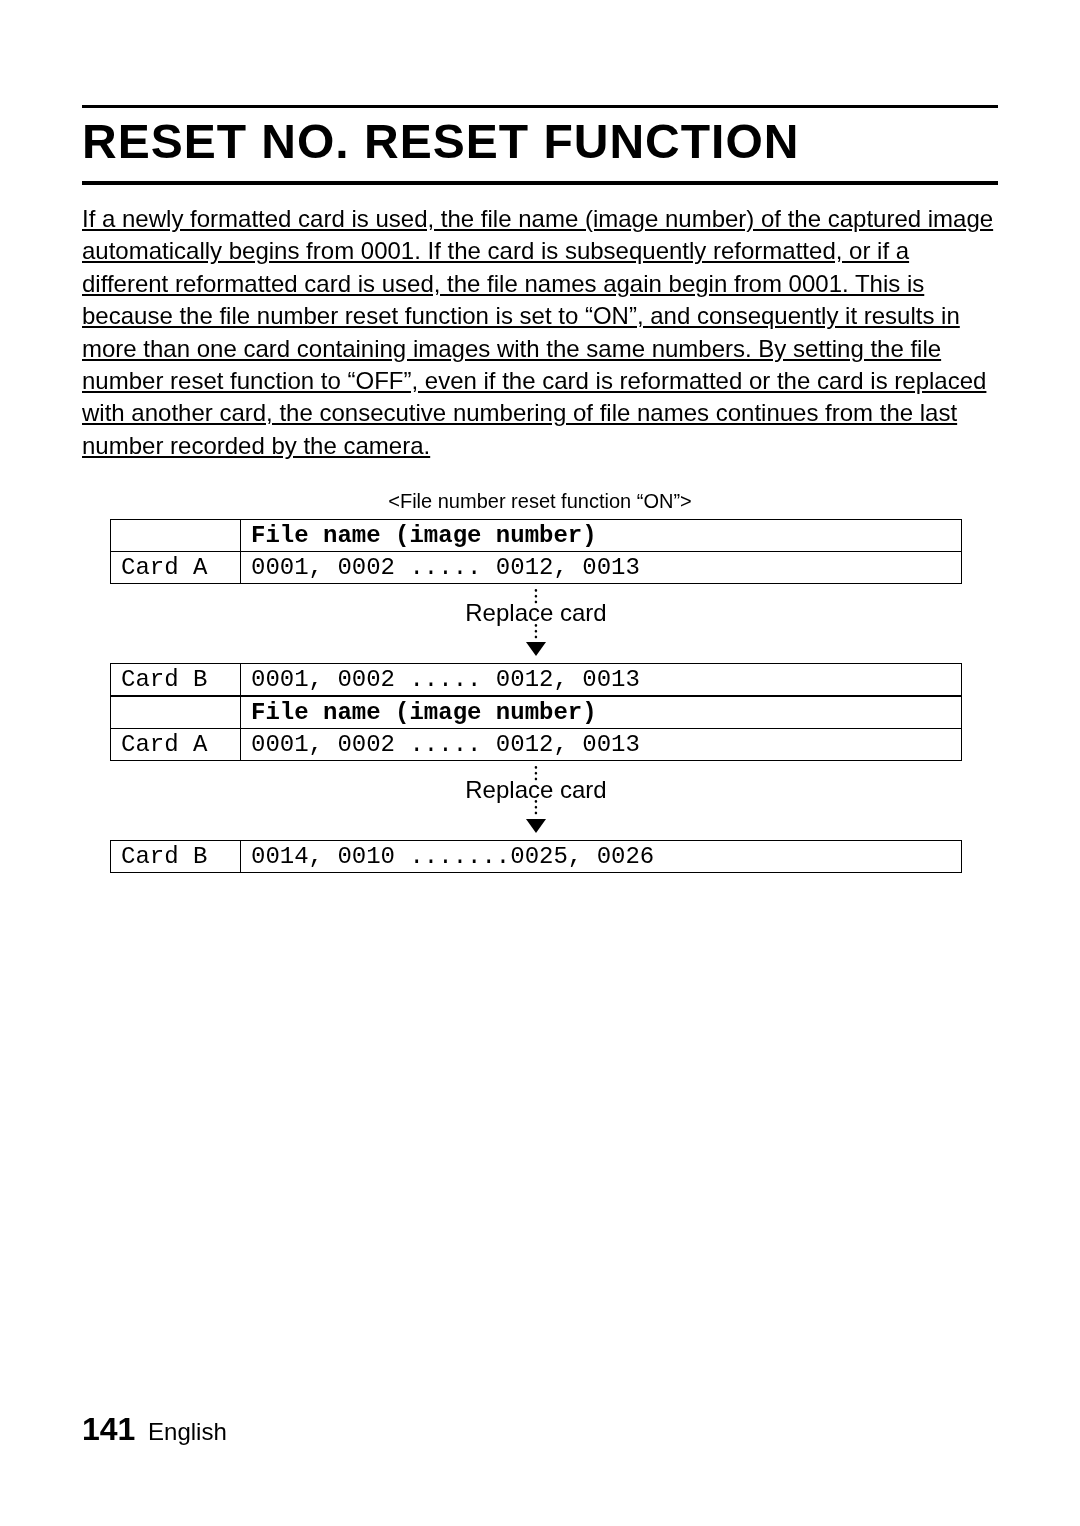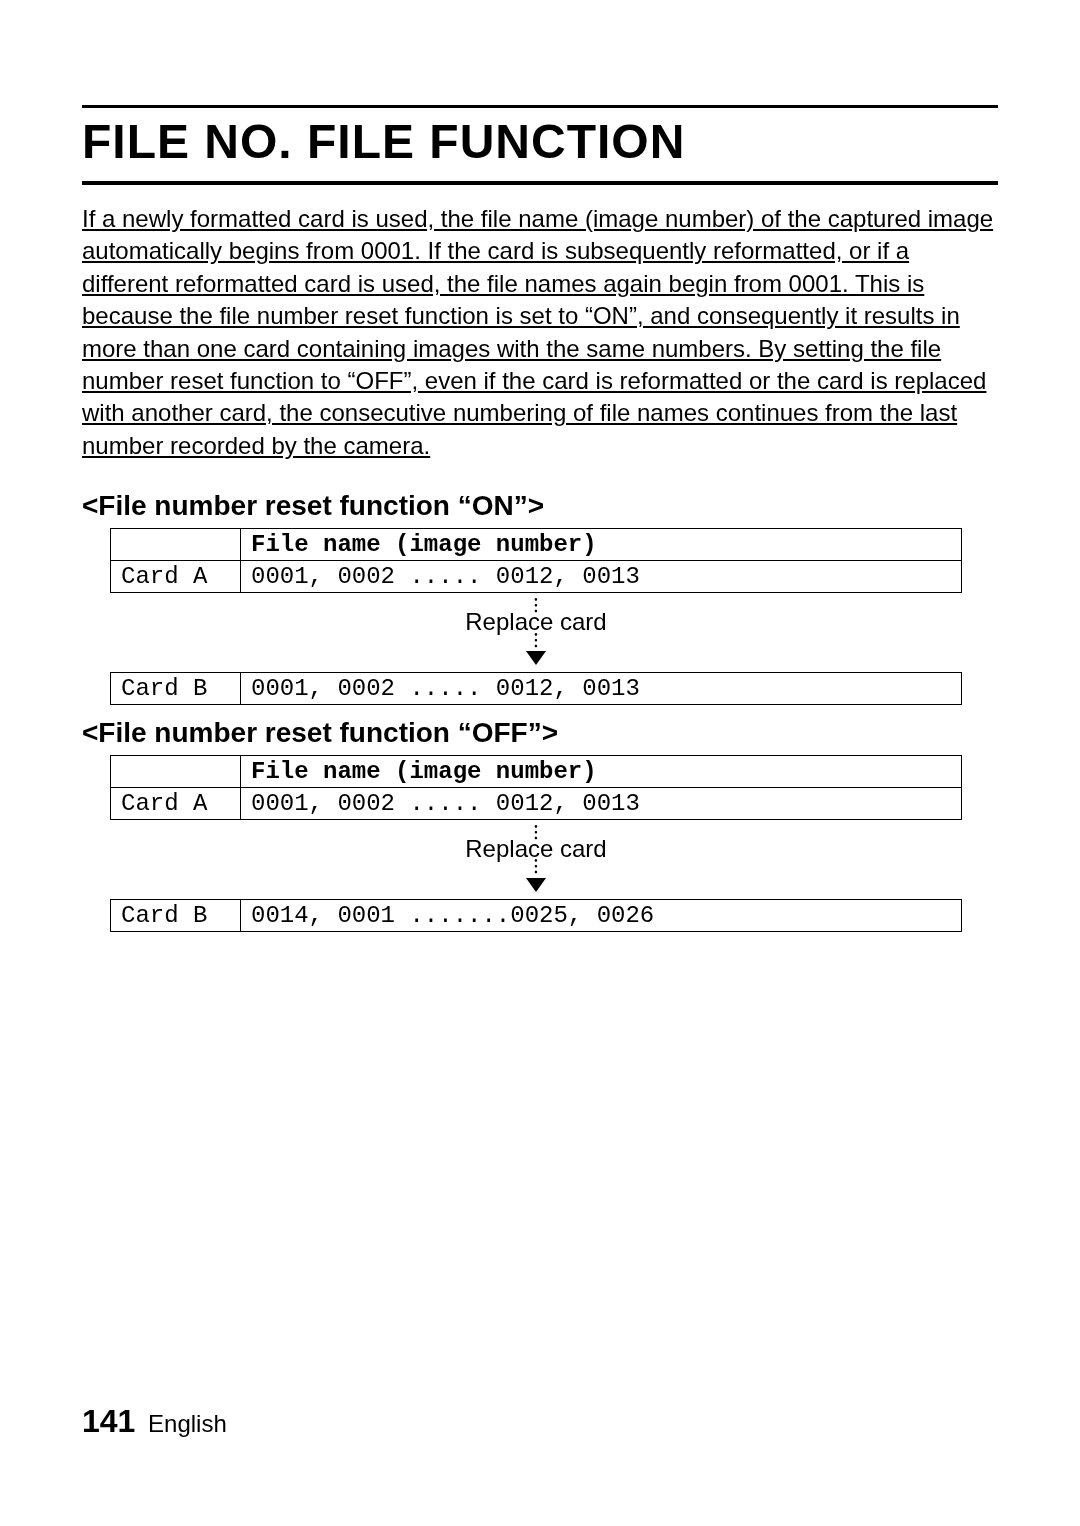--- a/index.html
+++ b/index.html
@@ -2,39 +2,39 @@
 <html><head>
   <meta charset="utf-8">
   <style>
     * { box-sizing: border-box; margin: 0; padding: 0; }
     html, body { width: 1080px; height: 1526px; background: #fff; font-family: Arial, Helvetica, sans-serif; color: #000; }
     .page { padding: 105px 82px 60px 82px; position: relative; height: 100%; }
     hr.rule-top { border: none; border-top: 3px solid #000; margin-bottom: 6px; }
     hr.rule-bottom { border: none; border-top: 4px solid #000; margin-top: 12px; margin-bottom: 18px; }
     .title { font-size: 48px; font-weight: 700; letter-spacing: 1px; }
     .body-text { font-size: 24px; line-height: 1.35; margin-bottom: 28px; text-decoration: underline; }
-    .subhead { font-size: 28px; font-weight: 700; margin: 12px 0 6px 0; }
+    .subhead { font-size: 20px; font-weight: 400; margin: 12px 0 6px 0; text-align: center; }
     .table-wrap { margin: 0 0 0 28px; width: 852px; }
     table { border-collapse: collapse; width: 100%; font-family: Liberation Mono, monospace; }
     td, th { border: 1.5px solid #000; font-size: 24px; padding: 2px 10px; text-align: left; font-weight: 400; }
     th { font-weight: 700; }
     .col-card { width: 130px; }
     .replace-block { text-align: center; font-size: 24px; padding: 8px 0 2px 0; line-height: 1.1; }
     .vdots { font-size: 20px; line-height: 0.4; letter-spacing: 0; display: block; }
     .arrow-down { display: inline-block; width: 0; height: 0; border-left: 10px solid transparent; border-right: 10px solid transparent; border-top: 14px solid #000; vertical-align: middle; }
-    .footer { position: absolute; bottom: 86px; left: 82px; font-size: 24px; }
+    .footer { position: absolute; bottom: 78px; left: 82px; font-size: 24px; }
     .footer .pg { font-size: 32px; font-weight: 700; margin-right: 6px; }
     .blank-head { border-right: 1.5px solid #000; }
   </style>
 </head>
 <body>
 
 <div class="page">
   <hr class="rule-top">
-  <div class="title">FILE NO. FILE FUNCTION</div>
+  <div class="title">RESET NO. RESET FUNCTION</div>
   <hr class="rule-bottom">
 
   <p class="body-text">If a newly formatted card is used, the file name (image number) of the captured image automatically begins from 0001. If the card is subsequently reformatted, or if a different reformatted card is used, the file names again begin from 0001. This is because the file number reset function is set to “ON”, and consequently it results in more than one card containing images with the same numbers. By setting the file number reset function to “OFF”, even if the card is reformatted or the card is replaced with another card, the consecutive numbering of file names continues from the last number recorded by the camera.</p>
 
   <div class="subhead">&lt;File number reset function “ON”&gt;</div>
   <div class="table-wrap">
     <table>
       <tbody>
           <tr>
         <th class="col-card blank-head"></th>
@@ -55,21 +55,20 @@
     <table>
       <tbody>
           <tr>
         <td class="col-card">Card B</td>
         <td>0001, 0002 ..... 0012, 0013</td>
       </tr>
     </tbody>
       </table>
   </div>
 
-  <div class="subhead">&lt;File number reset function “OFF”&gt;</div>
   <div class="table-wrap">
     <table>
       <tbody>
           <tr>
         <th class="col-card blank-head"></th>
         <th>File name (image number)</th>
       </tr>
       <tr>
         <td class="col-card">Card A</td>
         <td>0001, 0002 ..... 0012, 0013</td>
@@ -79,21 +78,21 @@
     <div class="replace-block">
       <span class="vdots">⁝</span>
       <span>Replace card</span><br>
       <span class="vdots">⁝</span>
       <span class="arrow-down"></span>
     </div>
     <table>
       <tbody>
           <tr>
         <td class="col-card">Card B</td>
-        <td>0014, 0001 .......0025, 0026</td>
+        <td>0014, 0010 .......0025, 0026</td>
       </tr>
     </tbody>
       </table>
   </div>
 
   <div class="footer">
     <span class="pg">141</span>
     <span>English</span>
   </div>
 </div>

